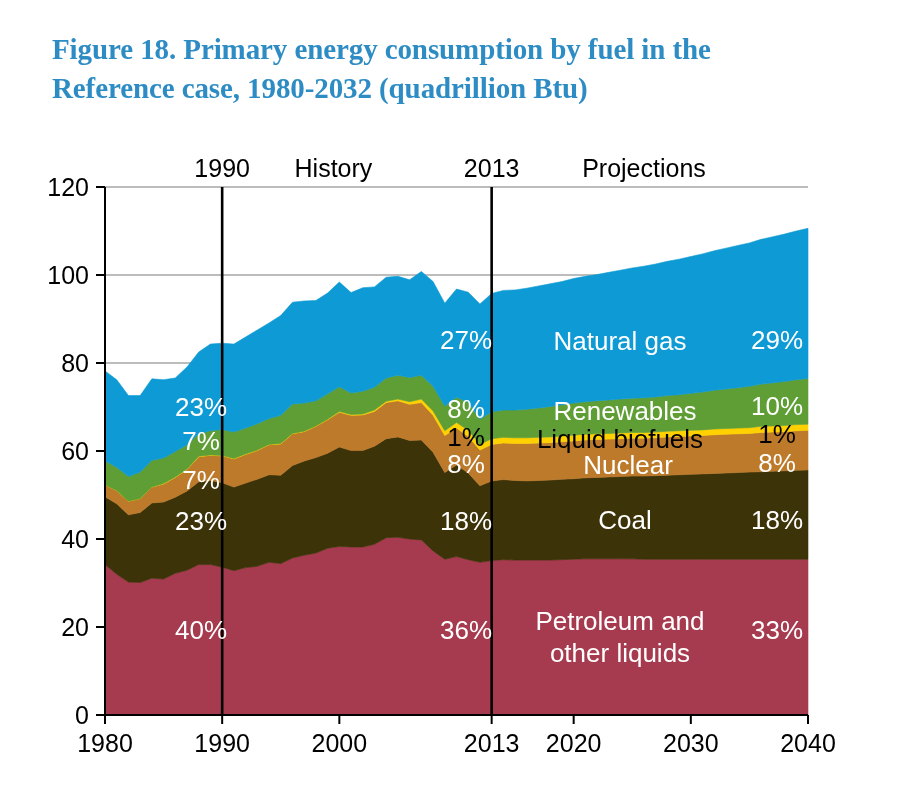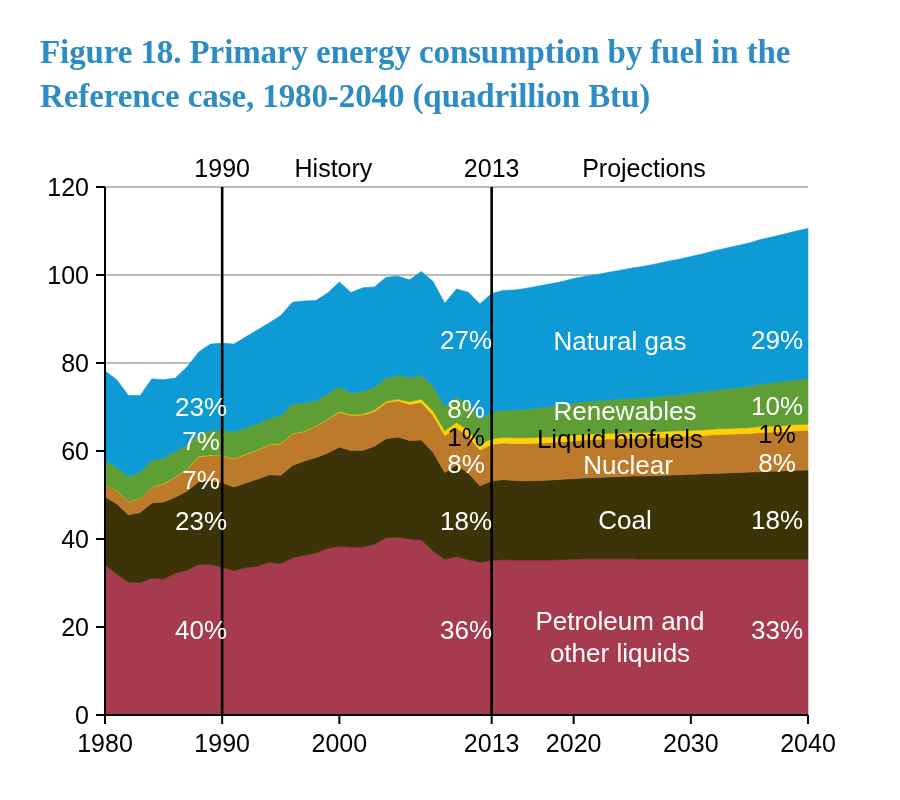--- a/index.html
+++ b/index.html
@@ -15,26 +15,26 @@
     position: relative;
   }
   #figure-root {
     position: relative;
     width: 900px;
     height: 800px;
     background: #ffffff;
   }
   .fig-title {
     position: absolute;
-    left: 40px;
+    left: 52px;
     top: 30px;
     width: 800px;
     font-family: "Liberation Serif", serif;
     font-weight: bold;
-    font-size: 33px;
+    font-size: 29px;
     line-height: 1.34;
     color: #2e8cc4;
     letter-spacing: -0.1px;
   }
   .fig-title .line2 { display: block; }
   .chart-wrap {
     position: absolute;
     left: 0;
     top: 0;
     width: 900px;
@@ -74,21 +74,21 @@
     stroke-width: 2;
   }
 </style>
 </head>
 <body>
 
 <div id="figure-root">
 
   <div class="fig-title">
     <span>Figure 18. Primary energy consumption by fuel in the</span>
-    <span class="line2">Reference case, 1980-2040 (quadrillion Btu)</span>
+    <span class="line2">Reference case, 1980-2032 (quadrillion Btu)</span>
   </div>
 
   <div class="chart-wrap">
     <svg class="chart" width="900" height="800" viewBox="0 0 900 800">
       <g id="gridlines">
           <line x1="105" x2="808" y1="627" y2="627" class="gridline"></line>
           <line x1="105" x2="808" y1="539" y2="539" class="gridline"></line>
           <line x1="105" x2="808" y1="451" y2="451" class="gridline"></line>
           <line x1="105" x2="808" y1="363" y2="363" class="gridline"></line>
           <line x1="105" x2="808" y1="275" y2="275" class="gridline"></line>

